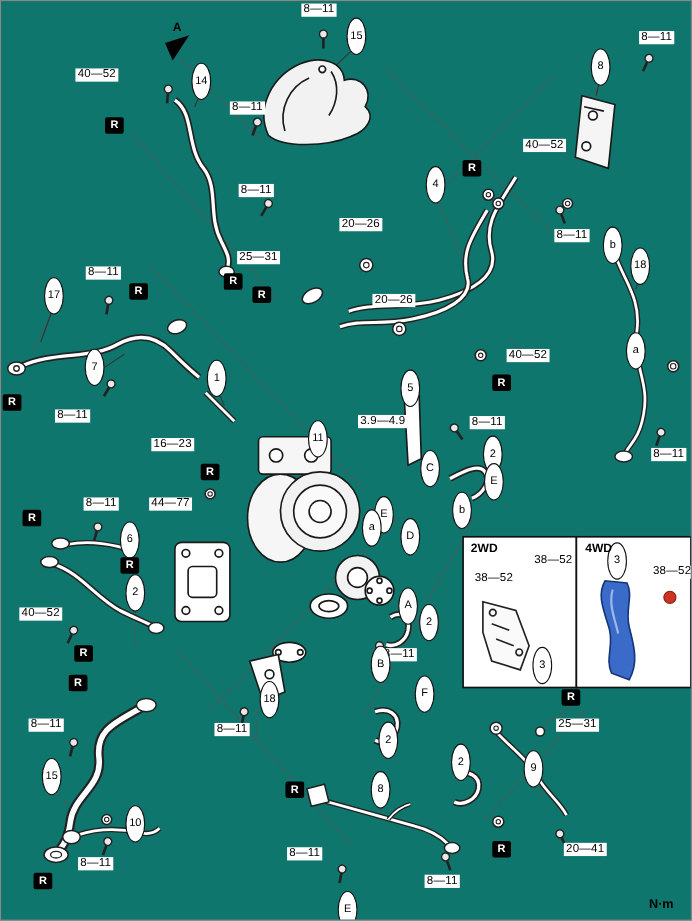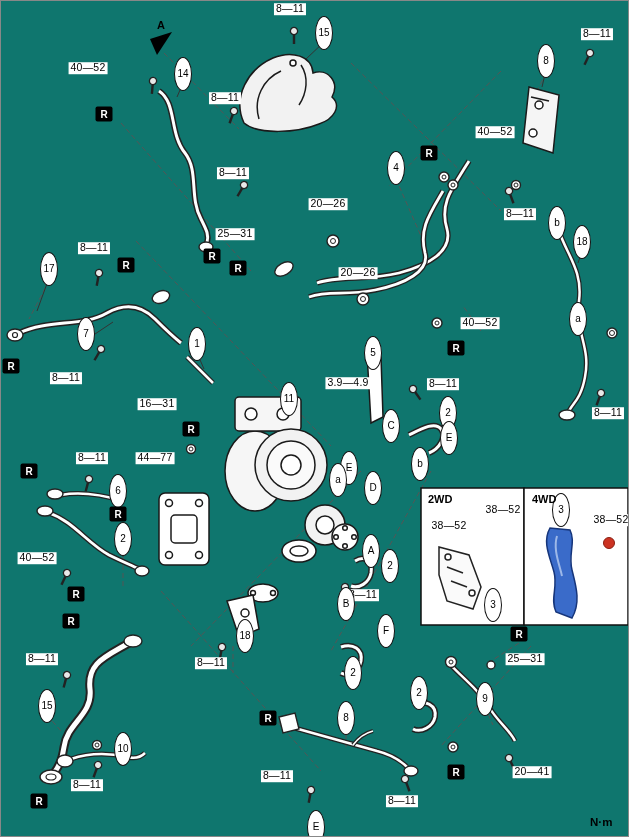--- a/index.html
+++ b/index.html
@@ -302,21 +302,21 @@
       <div class="t" style="left: 232px; top: 172px;">8—11</div>
       <div class="t" style="left: 327px; top: 203px;">20—26</div>
       <div class="t" style="left: 519px; top: 213px;">8—11</div>
       <div class="t" style="left: 234px; top: 233px;">25—31</div>
       <div class="t" style="left: 93px; top: 247px;">8—11</div>
       <div class="t" style="left: 357px; top: 272px;">20—26</div>
       <div class="t" style="left: 479px; top: 322px;">40—52</div>
       <div class="t" style="left: 65px; top: 377px;">8—11</div>
       <div class="t" style="left: 347px; top: 382px;">3.9—4.9</div>
       <div class="t" style="left: 442px; top: 383px;">8—11</div>
-      <div class="t" style="left: 156px; top: 403px;">16—31</div>
+      <div class="t" style="left: 156px; top: 403px;">16—23</div>
       <div class="t" style="left: 607px; top: 412px;">8—11</div>
       <div class="t" style="left: 91px; top: 457px;">8—11</div>
       <div class="t" style="left: 154px; top: 457px;">44—77</div>
       <div class="t" style="left: 502px; top: 509px;">38—52</div>
       <div class="t" style="left: 610px; top: 519px;">38—52</div>
       <div class="t" style="left: 448px; top: 525px;">38—52</div>
       <div class="t" style="left: 36px; top: 557px;">40—52</div>
       <div class="t" style="left: 362px; top: 594px;">8—11</div>
       <div class="t" style="left: 41px; top: 658px;">8—11</div>
       <div class="t" style="left: 524px; top: 658px;">25—31</div>

